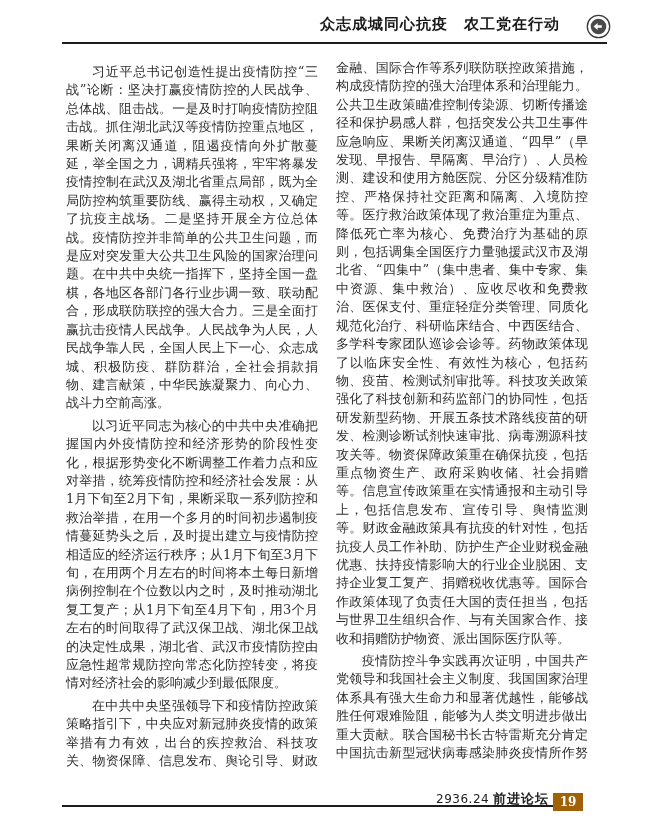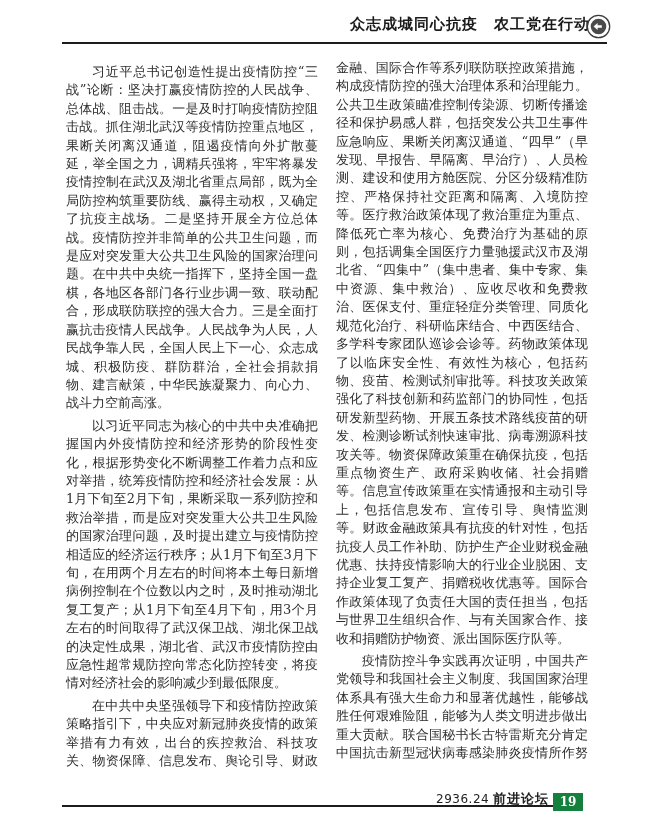--- a/index.html
+++ b/index.html
@@ -8,21 +8,21 @@
     width: 648px;
     height: 826px;
     background: #ffffff;
     overflow: hidden;
     font-family: "DejaVu Serif", "Liberation Serif", serif;
   }
   
   .header-title {
     position: absolute;
     top: 15px;
-    right: 58px;
+    right: 88px;
     font-family: Liberation Sans, sans-serif;
     font-weight: bold;
     font-size: 15px;
     letter-spacing: 1px;
     color: #1a1a1a;
     white-space: nowrap;
   }
   .header-icon {
     position: absolute;
     top: 14px;
@@ -90,21 +90,21 @@
     font-size: 13px;
     margin-left: 0;
     letter-spacing: 1px;
   }
   .footer-pagenum {
     position: absolute;
     top: 793px;
     left: 553px;
     width: 30px;
     height: 18px;
-    background: #15803d;
+    background: #a16207;
     color: #ffffff;
     font-family: "DejaVu Serif", "Liberation Serif", serif;
     font-weight: bold;
     font-size: 12px;
     text-align: center;
     line-height: 18px;
   }
 </style>
 </head>
 <body>
@@ -118,21 +118,21 @@
       <circle cx="12.5" cy="12.5" r="11.2" fill="none" stroke="#3a3a3a" stroke-width="1.3"></circle>
       <circle cx="12.5" cy="12.5" r="7.8" fill="#4a4a4a"></circle>
       <path d="M 15.8 11.2 L 11.6 11.2 L 11.6 9.0 L 7.6 12.5 L 11.6 16.0 L 11.6 13.8 L 15.8 13.8 Z" fill="#ffffff"></path>
     </svg>
   </span>
 
   <div class="header-rule"></div>
 
   <div class="columns">
     <p class="para">习近平总书记创造性提出疫情防控“三战”论断：坚决打赢疫情防控的人民战争、总体战、阻击战。一是及时打响疫情防控阻击战。抓住湖北武汉等疫情防控重点地区，果断关闭离汉通道，阻遏疫情向外扩散蔓延，举全国之力，调精兵强将，牢牢将暴发疫情控制在武汉及湖北省重点局部，既为全局防控构筑重要防线、赢得主动权，又确定了抗疫主战场。二是坚持开展全方位总体战。疫情防控并非简单的公共卫生问题，而是应对突发重大公共卫生风险的国家治理问题。在中共中央统一指挥下，坚持全国一盘棋，各地区各部门各行业步调一致、联动配合，形成联防联控的强大合力。三是全面打赢抗击疫情人民战争。人民战争为人民，人民战争靠人民，全国人民上下一心、众志成城、积极防疫、群防群治，全社会捐款捐物、建言献策，中华民族凝聚力、向心力、战斗力空前高涨。</p>
-    <p class="para">以习近平同志为核心的中共中央准确把握国内外疫情防控和经济形势的阶段性变化，根据形势变化不断调整工作着力点和应对举措，统筹疫情防控和经济社会发展：从1月下旬至2月下旬，果断采取一系列防控和救治举措，而是应对突发重大公共卫生风险的国家治理问题，及时提出建立与疫情防控相适应的经济运行秩序；从1月下旬至3月下旬，在用两个月左右的时间将本土每日新增病例控制在个位数以内之时，及时推动湖北复工复产；从1月下旬至4月下旬，用3个月左右的时间取得了武汉保卫战、湖北保卫战的决定性成果，湖北省、武汉市疫情防控由应急性超常规防控向常态化防控转变，将疫情对经济社会的影响减少到最低限度。</p>
+    <p class="para">以习近平同志为核心的中共中央准确把握国内外疫情防控和经济形势的阶段性变化，根据形势变化不断调整工作着力点和应对举措，统筹疫情防控和经济社会发展：从1月下旬至2月下旬，果断采取一系列防控和救治举措，在用一个多月的时间初步遏制疫情蔓延势头之后，及时提出建立与疫情防控相适应的经济运行秩序；从1月下旬至3月下旬，在用两个月左右的时间将本土每日新增病例控制在个位数以内之时，及时推动湖北复工复产；从1月下旬至4月下旬，用3个月左右的时间取得了武汉保卫战、湖北保卫战的决定性成果，湖北省、武汉市疫情防控由应急性超常规防控向常态化防控转变，将疫情对经济社会的影响减少到最低限度。</p>
     <p class="para">在中共中央坚强领导下和疫情防控政策策略指引下，中央应对新冠肺炎疫情的政策举措有力有效，出台的疾控救治、科技攻关、物资保障、信息发布、舆论引导、财政金融、国际合作等系列联防联控政策措施，构成疫情防控的强大治理体系和治理能力。公共卫生政策瞄准控制传染源、切断传播途径和保护易感人群，包括突发公共卫生事件应急响应、果断关闭离汉通道、“四早”（早发现、早报告、早隔离、早治疗）、人员检测、建设和使用方舱医院、分区分级精准防控、严格保持社交距离和隔离、入境防控等。医疗救治政策体现了救治重症为重点、降低死亡率为核心、免费治疗为基础的原则，包括调集全国医疗力量驰援武汉市及湖北省、“四集中”（集中患者、集中专家、集中资源、集中救治）、应收尽收和免费救治、医保支付、重症轻症分类管理、同质化规范化治疗、科研临床结合、中西医结合、多学科专家团队巡诊会诊等。药物政策体现了以临床安全性、有效性为核心，包括药物、疫苗、检测试剂审批等。科技攻关政策强化了科技创新和药监部门的协同性，包括研发新型药物、开展五条技术路线疫苗的研发、检测诊断试剂快速审批、病毒溯源科技攻关等。物资保障政策重在确保抗疫，包括重点物资生产、政府采购收储、社会捐赠等。信息宣传政策重在实情通报和主动引导上，包括信息发布、宣传引导、舆情监测等。财政金融政策具有抗疫的针对性，包括抗疫人员工作补助、防护生产企业财税金融优惠、扶持疫情影响大的行业企业脱困、支持企业复工复产、捐赠税收优惠等。国际合作政策体现了负责任大国的责任担当，包括与世界卫生组织合作、与有关国家合作、接收和捐赠防护物资、派出国际医疗队等。</p>
     <p class="para">疫情防控斗争实践再次证明，中国共产党领导和我国社会主义制度、我国国家治理体系具有强大生命力和显著优越性，能够战胜任何艰难险阻，能够为人类文明进步做出重大贡献。联合国秘书长古特雷斯充分肯定中国抗击新型冠状病毒感染肺炎疫情所作努力。世界卫生组织赞扬中国及时分享新冠病人基因序列，称赞中国政府采取了非同寻常的措施遏制疫情扩散，中国许多措施实际上正在成为疫情应对的新标杆。《自然杂志（Nature）》对中国政府的隔离、保持社交距离等措施给予积极评价。《美国医学会杂志（JAMA）》文</p>
   </div>
 
   <div class="footer-rule"></div>
 
   <span class="footer-text">
     <span class="footer-issue">2936.24</span>
     <span class="footer-journal">前进论坛</span>
   </span>

